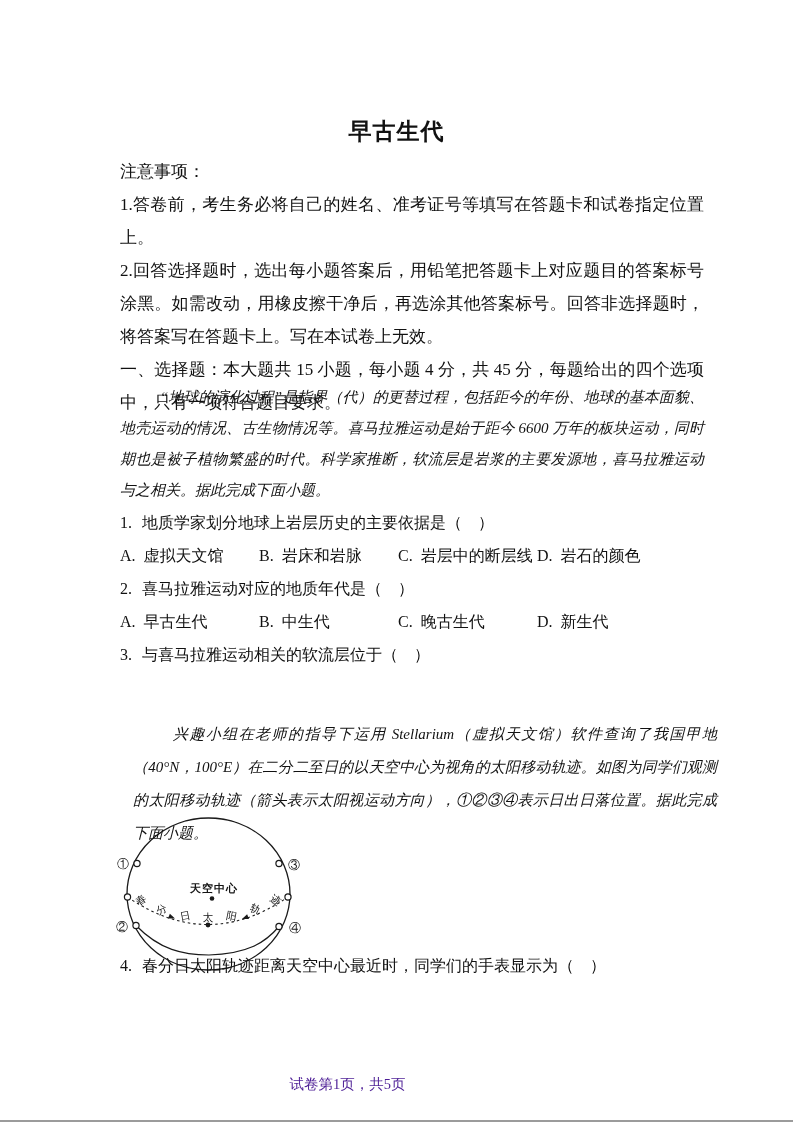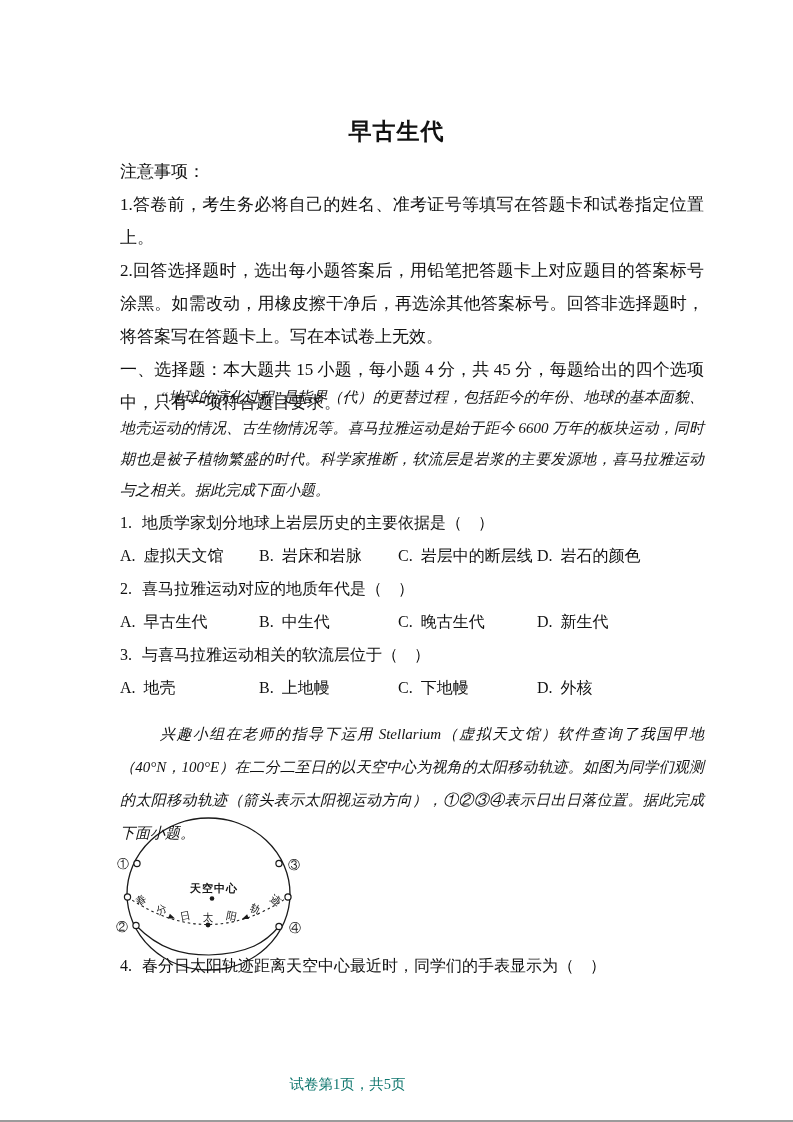--- a/index.html
+++ b/index.html
@@ -35,35 +35,35 @@
   }
   .q-line { font-size: 16px; line-height: 33px; white-space: nowrap; }
   .q-num { display: inline-block; margin-right: 10px; }
   .options-row { display: flex; font-size: 16px; line-height: 33px; }
   .opt { white-space: nowrap; }
   .opt-a, .opt-b, .opt-c { width: 139px; flex: 0 0 139px; }
   .opt-d { flex: 1 1 auto; }
   .opt-label { display: inline-block; margin-right: 8px; }
 
   
-  .block-c { position: absolute; top: 718px; left: 0; width: 661px; }
+  .block-c { position: absolute; top: 718px; left: 13px; width: 661px; }
   .passage-2 { line-height: 33px; }
 
   
   .figure-wrap { position: absolute; top: 800px; left: 95px; width: 240px; height: 192px; }
   .figure-wrap svg { display: block; }
   .svg-label { font-family: "Liberation Serif", "DejaVu Serif", serif; fill: #141414; }
 
   
   .block-d { position: absolute; top: 949px; left: 0; width: 666px; }
 
   
   .page-footer {
     position: absolute; top: 1074px; left: 0; width: 695px;
-    text-align: center; font-size: 14.5px; color: #0f766e; line-height: 20px;
+    text-align: center; font-size: 14.5px; color: #4c1d95; line-height: 20px;
   }
   .bottom-divider {
     position: absolute; bottom: 0; left: 0; width: 793px; height: 2px;
     background: #9b9b9b;
   }
 </style>
 </head>
 <body>
 
 <div class="block-a">
@@ -95,26 +95,20 @@
     </div>
     <div class="options-row">
       <span class="opt opt-a"><span class="opt-label">A.</span><span>早古生代</span></span>
       <span class="opt opt-b"><span class="opt-label">B.</span><span>中生代</span></span>
       <span class="opt opt-c"><span class="opt-label">C.</span><span>晚古生代</span></span>
       <span class="opt opt-d"><span class="opt-label">D.</span><span>新生代</span></span>
     </div>
 
     <div class="q-line">
       <span class="q-num">3.</span><span>与喜马拉雅运动相关的软流层位于（　）</span>
-    </div>
-    <div class="options-row">
-      <span class="opt opt-a"><span class="opt-label">A.</span><span>地壳</span></span>
-      <span class="opt opt-b"><span class="opt-label">B.</span><span>上地幔</span></span>
-      <span class="opt opt-c"><span class="opt-label">C.</span><span>下地幔</span></span>
-      <span class="opt opt-d"><span class="opt-label">D.</span><span>外核</span></span>
     </div>
   </div>
 </div>
 
 <div class="block-c">
   <div class="col">
     <p class="passage passage-2" style="margin:0">兴趣小组在老师的指导下运用 Stellarium（虚拟天文馆）软件查询了我国甲地（40°N，100°E）在二分二至日的以天空中心为视角的太阳移动轨迹。如图为同学们观测的太阳移动轨迹（箭头表示太阳视运动方向），①②③④表示日出日落位置。据此完成下面小题。</p>
   </div>
 </div>
 

